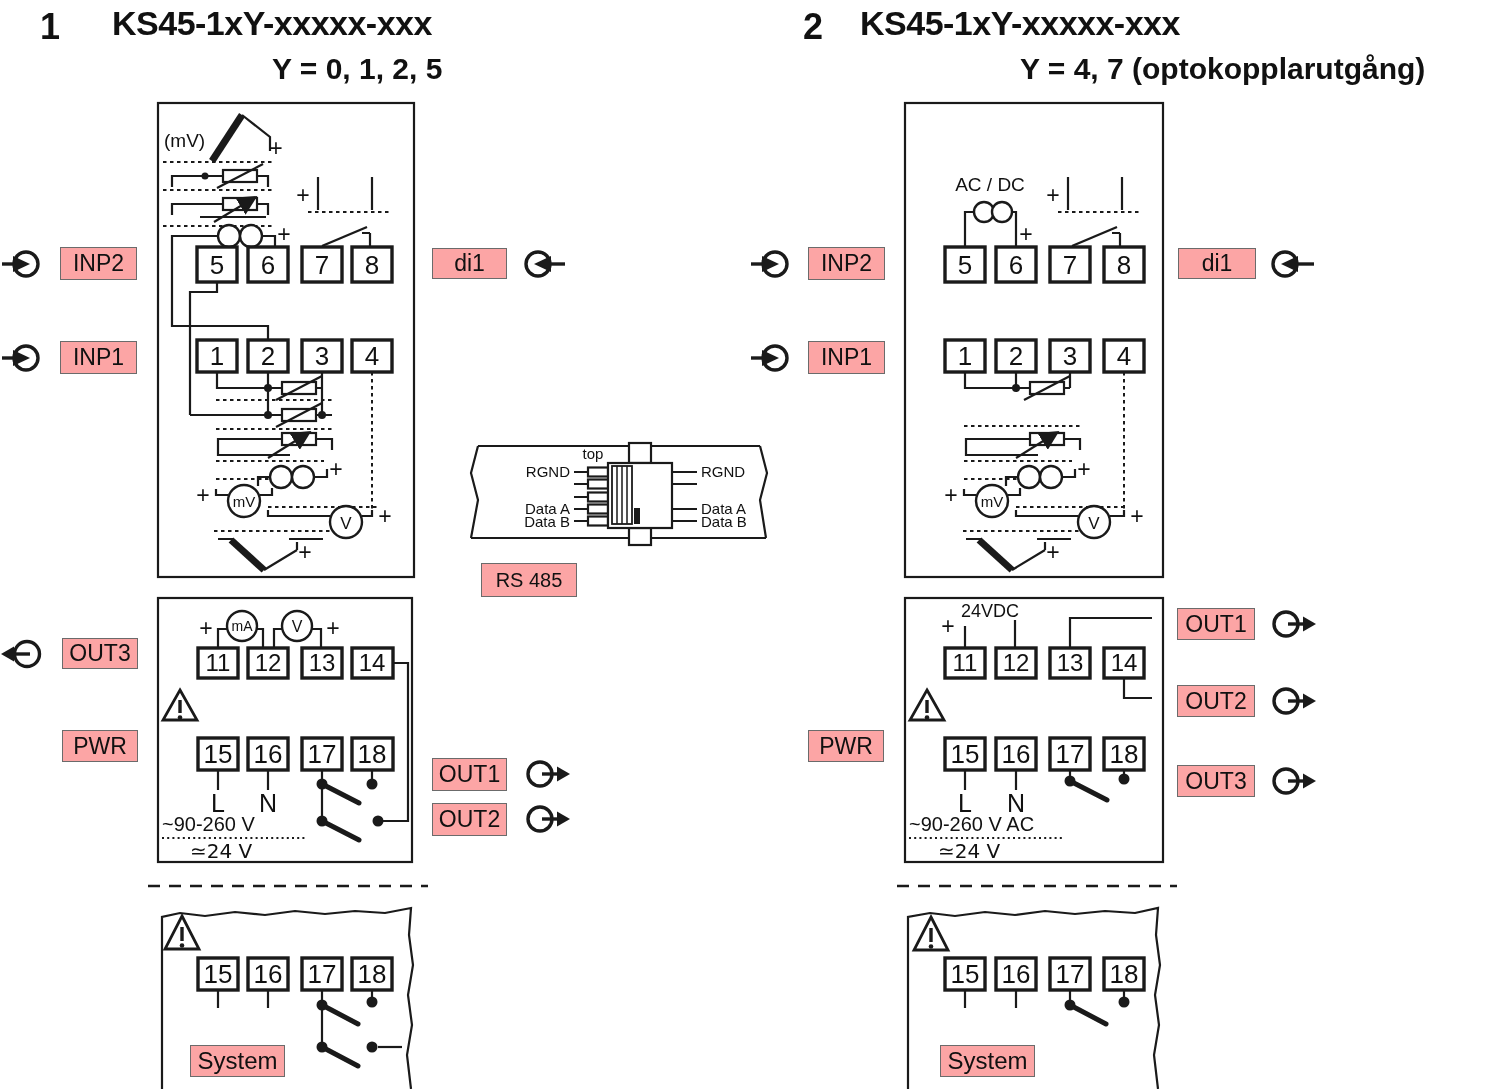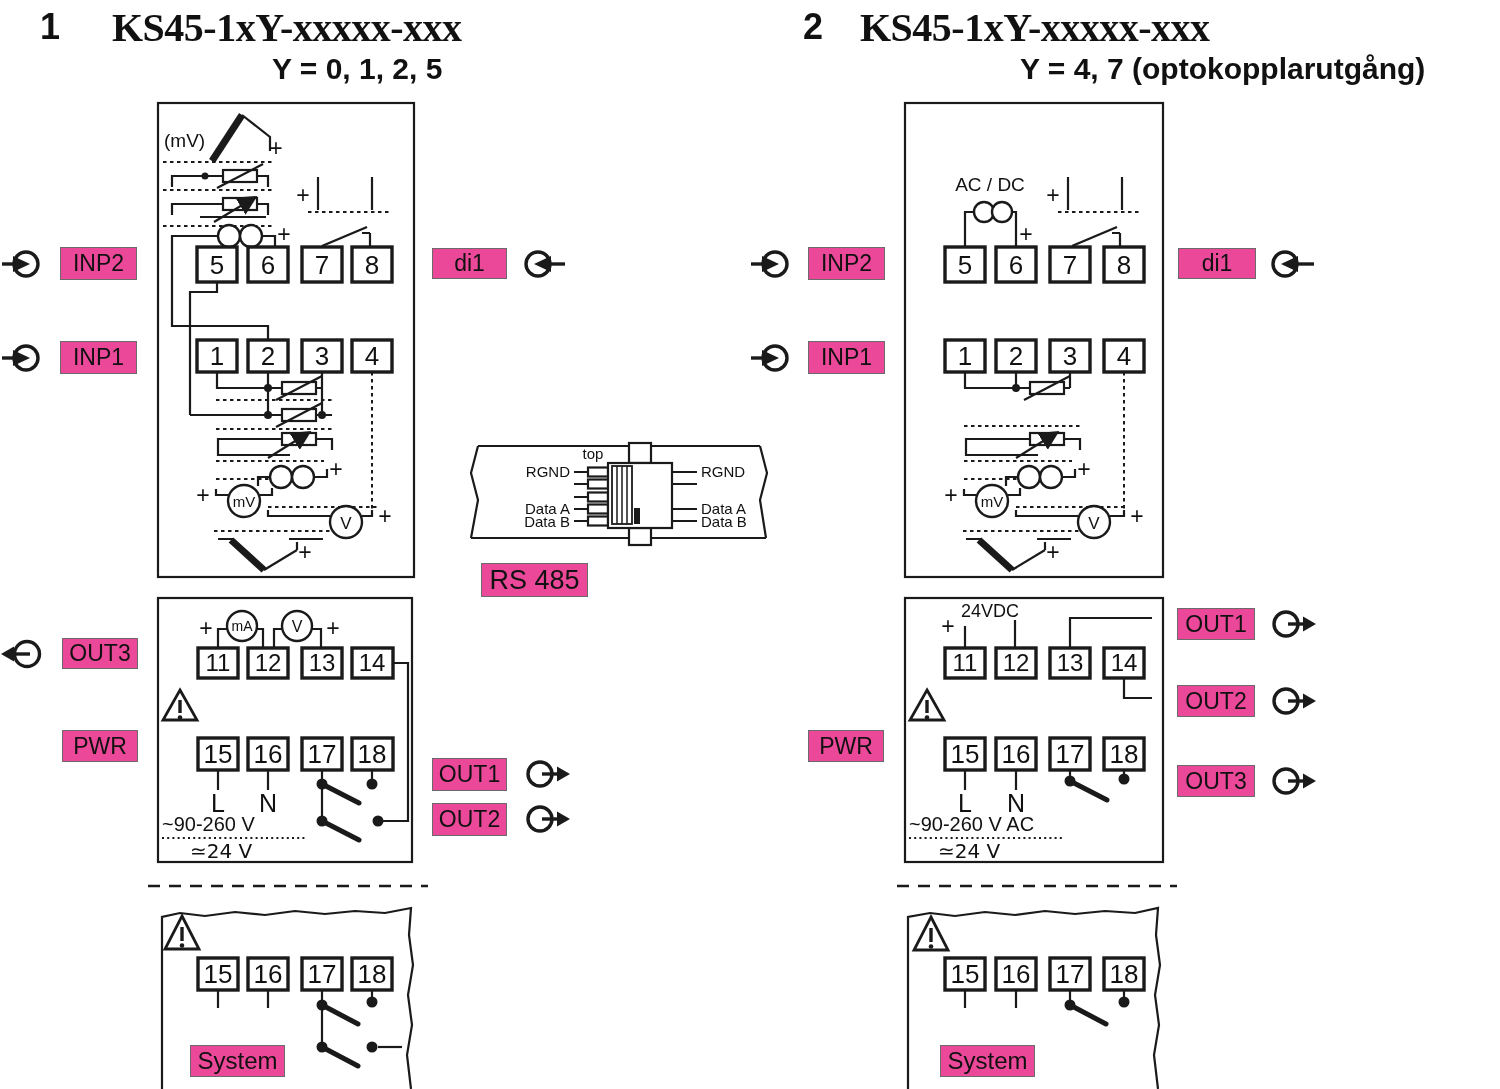--- a/index.html
+++ b/index.html
@@ -1,24 +1,24 @@
 <!DOCTYPE html>
 <html><head>
 <meta charset="utf-8">
 <style>
   html,body{margin:0;padding:0;background:#fff;}
   .stage{position:relative;width:1500px;height:1089px;background:#fff;overflow:hidden;
          font-family:"Liberation Sans",sans-serif;color:#111;}
   .stage svg{position:absolute;left:0;top:0;font-family:"Liberation Sans",sans-serif;}
   .abs{position:absolute;}
   .title-num{font-size:36px;font-weight:bold;}
-  .title-main{font-size:40px;font-weight:bold;letter-spacing:-0.5px;font-family:Liberation Serif, serif;}
+  .title-main{font-size:34px;font-weight:bold;letter-spacing:-0.5px;}
   .title-sub{font-size:30px;font-weight:bold;}
   .glabel{position:absolute;display:flex;align-items:center;justify-content:center;
-          background:#ec4899;border:1.5px solid #6b6b6b;font-size:23px;color:#111;box-sizing:border-box;}
+          background:#fca5a5;border:1.5px solid #6b6b6b;font-size:23px;color:#111;box-sizing:border-box;}
   
   .w{fill:none;stroke:#1a1a1a;stroke-width:2.2;}
   .dash{fill:none;stroke:#1a1a1a;stroke-width:2;stroke-dasharray:3.5 3.5;}
   .ddiv{fill:none;stroke:#1a1a1a;stroke-width:2.6;stroke-dasharray:12 9;}
   .dotln{fill:none;stroke:#1a1a1a;stroke-width:2;stroke-dasharray:2 3.2;}
   .thick{fill:none;stroke:#1a1a1a;stroke-width:7;}
   .lever{fill:none;stroke:#1a1a1a;stroke-width:5;stroke-linecap:round;}
   .lever2{fill:none;stroke:#1a1a1a;stroke-width:2.4;}
   .obox{fill:none;stroke:#1a1a1a;stroke-width:2.2;}
   .tb{fill:#fff;stroke:#1a1a1a;stroke-width:3.4;}
@@ -503,21 +503,21 @@
 <div class="abs title-sub" style="left:1020px;top:52px">Y = 4, 7 (optokopplarutgång)</div>
 
 <div class="glabel" style="left:60px;top:247px;width:77px;height:33px">INP2</div>
 <div class="glabel" style="left:60px;top:341px;width:77px;height:33px">INP1</div>
 <div class="glabel" style="left:432px;top:248px;width:75px;height:31px">di1</div>
 <div class="glabel" style="left:62px;top:638px;width:76px;height:31px">OUT3</div>
 <div class="glabel" style="left:62px;top:730px;width:76px;height:32px">PWR</div>
 <div class="glabel" style="left:432px;top:758px;width:75px;height:33px">OUT1</div>
 <div class="glabel" style="left:432px;top:803px;width:75px;height:33px">OUT2</div>
 <div class="glabel" style="left:190px;top:1045px;width:95px;height:32px;font-size:24px">System</div>
-<div class="glabel" style="left:481px;top:563px;width:107px;height:34px;font-size:27px">RS 485</div>
+<div class="glabel" style="left:481px;top:563px;width:96px;height:34px;font-size:20px">RS 485</div>
 <div class="glabel" style="left:808px;top:247px;width:77px;height:33px">INP2</div>
 <div class="glabel" style="left:808px;top:341px;width:77px;height:33px">INP1</div>
 <div class="glabel" style="left:1178px;top:248px;width:78px;height:31px">di1</div>
 <div class="glabel" style="left:808px;top:730px;width:76px;height:32px">PWR</div>
 <div class="glabel" style="left:1177px;top:608px;width:78px;height:32px">OUT1</div>
 <div class="glabel" style="left:1177px;top:685px;width:78px;height:32px">OUT2</div>
 <div class="glabel" style="left:1177px;top:765px;width:78px;height:32px">OUT3</div>
 <div class="glabel" style="left:940px;top:1045px;width:95px;height:32px;font-size:24px">System</div>
 
 </div>

